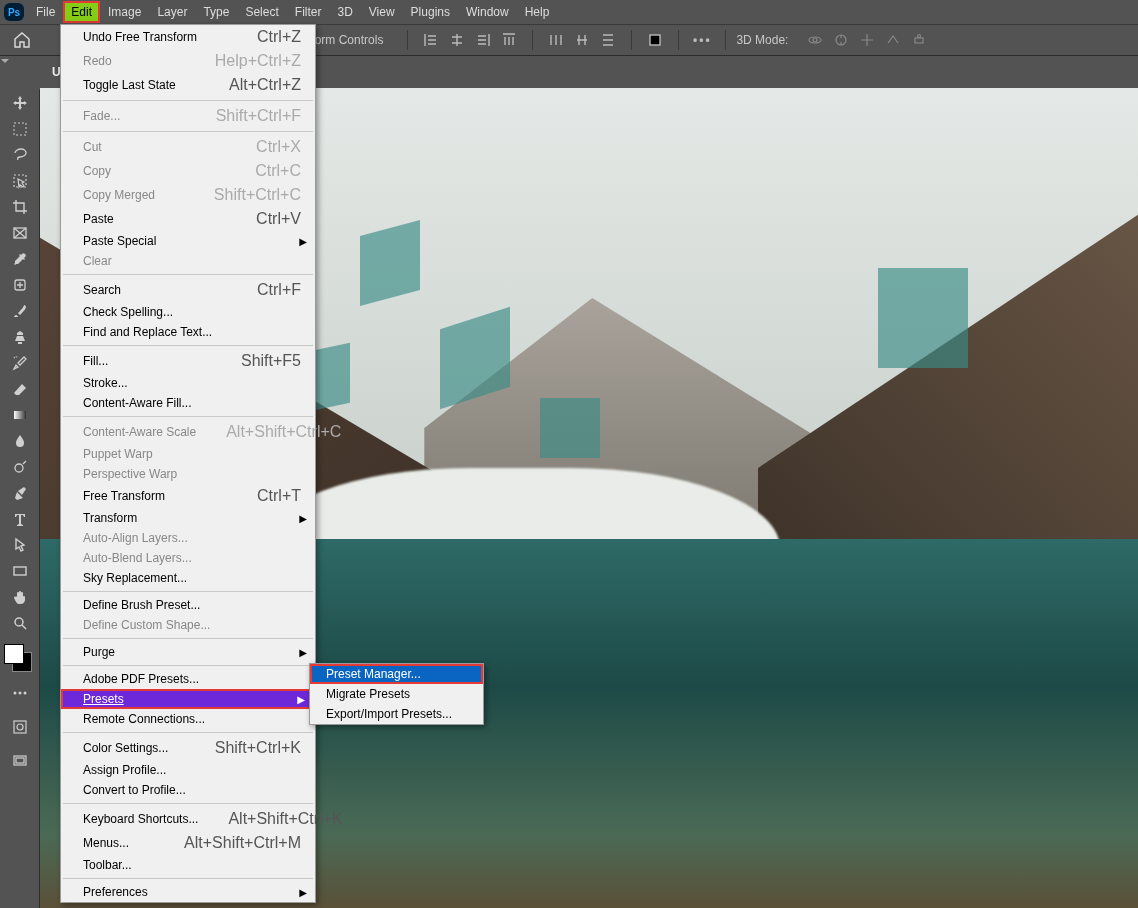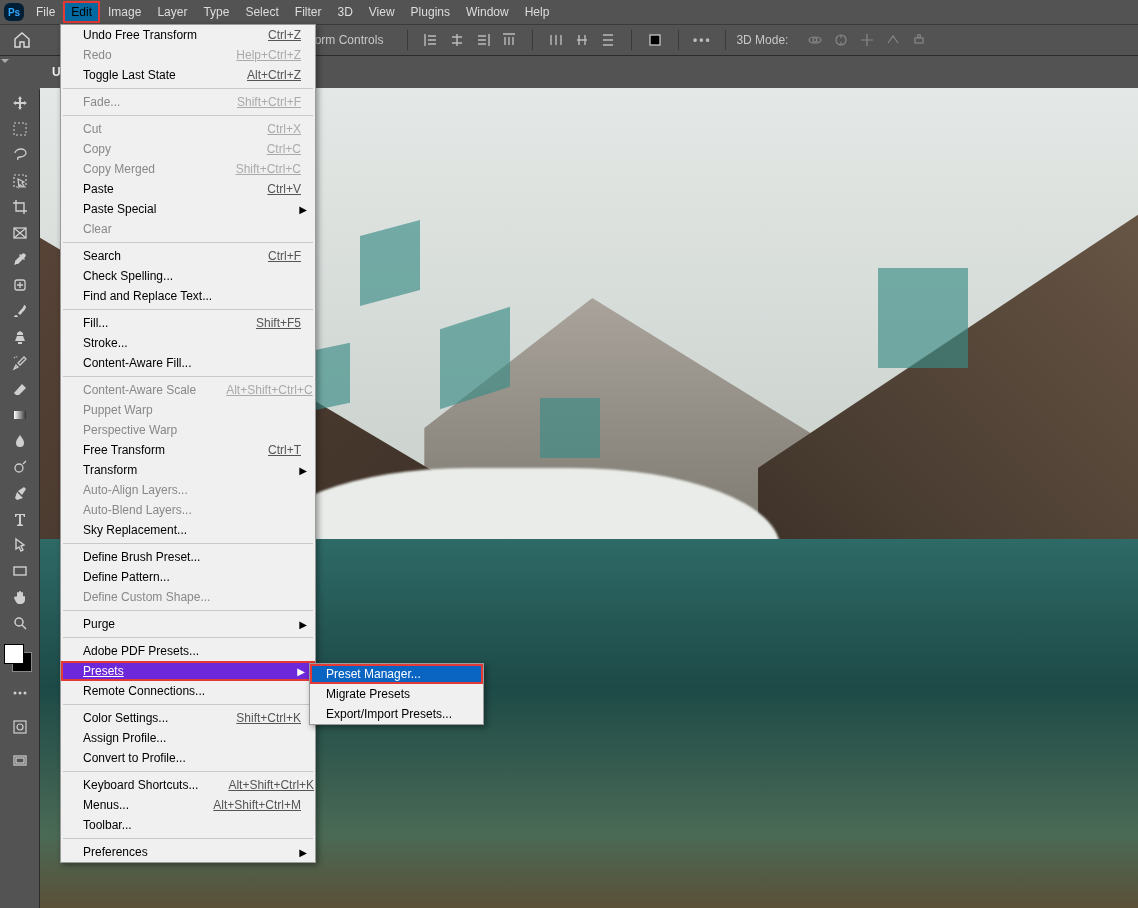--- a/index.html
+++ b/index.html
@@ -3,21 +3,21 @@
 <meta charset="utf-8">
 <style>
 * { margin:0; padding:0; box-sizing:border-box; font-family:"Segoe UI",Tahoma,sans-serif; font-size:12px; -webkit-font-smoothing:antialiased; }
 body { width:1138px; height:908px; background:#535353; color:#d9d9d9; overflow:hidden; position:relative; }
 
 
 .menubar { height:24px; background:#535353; display:flex; align-items:center; padding:0 4px; gap:0; }
 .ps-logo { width:20px; height:18px; background:#001e36; border-radius:6px; display:flex; align-items:center; justify-content:center; margin-right:4px;}
 .ps-logo span{ color:#31a8ff; font-weight:bold; font-size:10px;}
 .menu-item { padding:4px 8px; cursor:default; color:#ddd; }
-.menu-item.active { background:#0369a1; color:#000; border:2px solid #e53935; padding:2px 6px;}
+.menu-item.active { background:#84cc16; color:#000; border:2px solid #e53935; padding:2px 6px;}
 
 
 .optbar { height:32px; background:#535353; border-top:1px solid #3a3a3a; border-bottom:1px solid #2c2c2c; display:flex; align-items:center; padding:0 8px; position:relative; }
 .home-icon { width:28px; height:28px; display:flex; align-items:center; justify-content:center; margin-right:16px;}
 .optlabel{color:#c8c8c8; margin-right:14px;}
 .vsep { width:1px; height:20px; background:#3a3a3a; margin:0 10px;}
 .opt-btn { width:22px; height:22px; display:flex; align-items:center; justify-content:center; color:#9a9a9a; margin:0 2px;}
 .opt-btn svg{display:block;}
 
 
@@ -59,21 +59,21 @@
 .dropdown .row.hl { background:#6d28d9; color:#fff;text-decoration:underline; }
 .dropdown .row.hl-red { border:2px solid #e53935; padding:1px 12px 1px 20px;}
 .dropdown .sep { height:1px; background:#c8c8c8; margin:3px 2px;}
 .dropdown .arrow { font-size:10px; position:absolute; right:8px;}
 
 .submenu { position:absolute; left:309px; top:663px; width:175px; background:#f0f0f0; color:#000; border:1px solid #9a9a9a; box-shadow:2px 2px 6px rgba(0,0,0,.4);}
 .submenu .row { padding:3px 12px 3px 16px; cursor:default;}
 .submenu .row.hl { background:#0a64c2; color:#fff; }
 .submenu .row.hl-red { border:2px solid #e53935; padding:1px 10px 1px 14px;}
 
-.shortcut { color:#555; font-size:12px; padding-left:30px;text-decoration:underline;}
+.shortcut { color:#555; font-size:16px; padding-left:30px;}
 .row.disabled .shortcut{ color:#aaa;}
 </style>
 </head>
 <body>
 
 <div class="menubar">
   <div class="ps-logo">
       <span>Ps</span>
     </div>
   <div id="menubar-items" style="display: flex;">
@@ -439,23 +439,20 @@
     <div class="row disabled">
       <span>Auto-Blend Layers...</span>
     </div>
     <div class="row">
       <span>Sky Replacement...</span>
     </div>
     <div class="sep"></div>
     <div class="row">
       <span>Define Brush Preset...</span>
     </div>
-    <div class="row">
-      <span>Define Pattern...</span>
-    </div>
     <div class="row disabled">
       <span>Define Custom Shape...</span>
     </div>
     <div class="sep"></div>
     <div class="row">
       <span>Purge</span>
       <span class="arrow">▶</span>
     </div>
     <div class="sep"></div>
     <div class="row">

